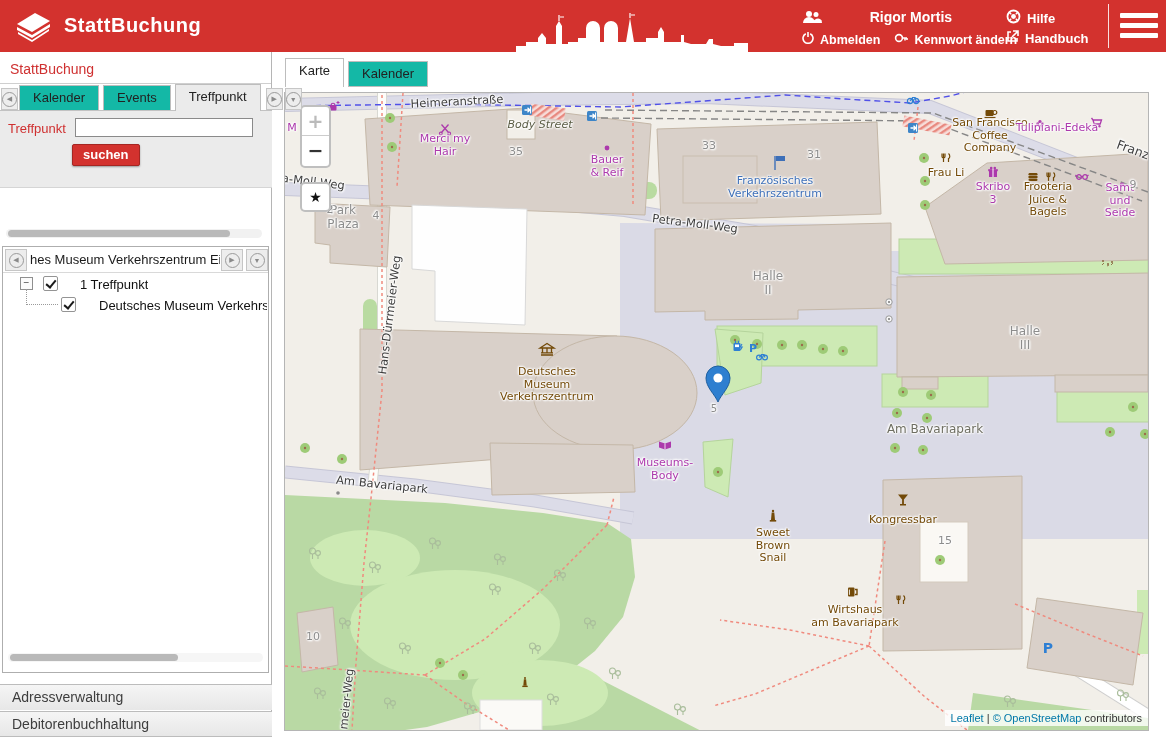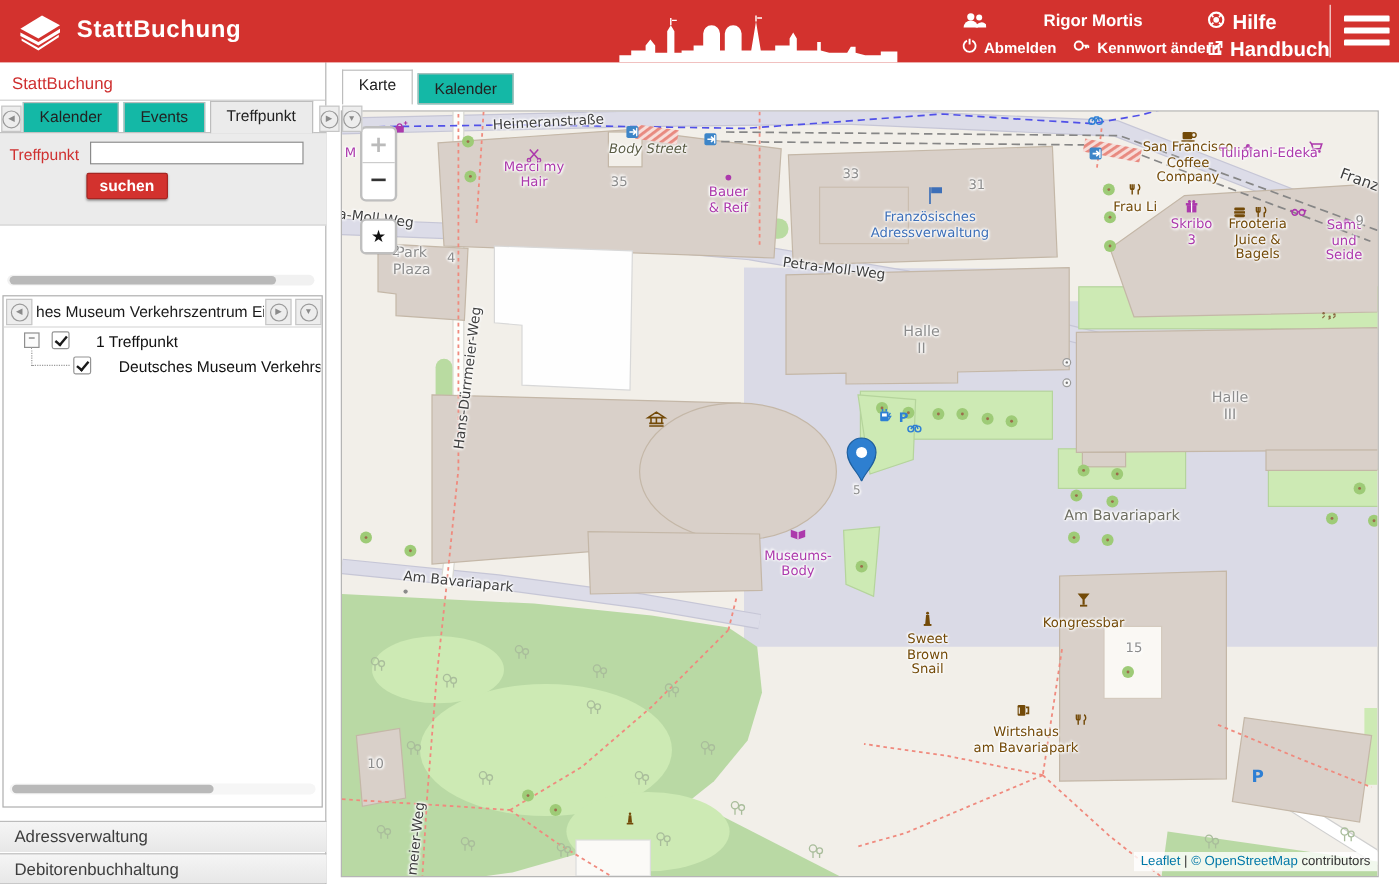--- a/index.html
+++ b/index.html
@@ -7,21 +7,21 @@
   .page { position:relative; width:1166px; height:737px; overflow:hidden; background:#fff; }
 
   
   header { position:absolute; left:0; top:0; width:1166px; height:52px; background:#d3322e; color:#fff; z-index:50; }
   .logo { position:absolute; left:12px; top:9px; }
   .app-title { position:absolute; left:64px; top:14px; font-size:20px; font-weight:bold; letter-spacing:.5px; }
   .skyline { position:absolute; left:516px; top:12px; }
   .hdr-user { position:absolute; left:802px; top:9px; font-size:13px; }
   .hdr-user .name { font-weight:bold; font-size:14px;padding-left:44px; }
   .hdr-row { display:flex; align-items:center; gap:6px; margin-top:4px; font-weight:bold; font-size:12.5px; }
-  .hdr-help { position:absolute; left:1006px; top:6px; font-size:17px; font-weight:bold;text-align:center; }
+  .hdr-help { position:absolute; left:1006px; top:6px; font-size:13px; font-weight:bold;text-align:center; }
   .hdr-help > div { display:flex; align-items:center; gap:6px; margin-top:3px; }
   .hdr-divider { position:absolute; left:1108px; top:4px; width:1px; height:44px; background:rgba(255,255,255,.85); }
   .hamburger { position:absolute; left:1120px; top:13px; width:38px; height:28px; cursor:pointer; }
   .hamburger span { display:block; height:5px; background:#fff; border-radius:1px; margin-bottom:5px; }
   .hicon { display:inline-block; vertical-align:middle; }
 
   
   aside { position:absolute; left:0; top:52px; width:272px; height:685px; background:#fff; border-right:1px solid #b5b5b5; z-index:40; }
   .sb-title { padding:9px 10px 6px; color:#cf3030; font-size:14px; border-bottom:1px solid #cfcfcf; }
   .sb-tabs { position:absolute; left:0; top:32px; width:272px; height:27px; display:flex; align-items:flex-end; }
@@ -509,24 +509,27 @@
       <span class="ml street" style="left:62px;top:606px;--r:-84deg">meier-Weg</span>
       <span class="ml street" style="left:26px;top:89px;--r:7deg">ra-Moll-Weg</span>
       <span class="ml street" style="left:856px;top:60px;--r:20deg;font-size:12.5px">Franzisk</span>
       <span class="ml area" style="left:650px;top:337px">Am Bavariapark</span>
       <span class="ml bldg" style="left:483px;top:191px">Halle
 II</span>
       <span class="ml bldg" style="left:740px;top:246px">Halle
 III</span>
       <span class="ml bldg" style="left:58px;top:125px">Park
 Plaza</span>
+      <span class="ml poi-brown" style="left:262px;top:292px">Deutsches
+Museum
+Verkehrszentrum</span>
       <span class="ml poi-purple" style="left:380px;top:377px">Museums-
 Body</span>
       <span class="ml poi-blue" style="left:490px;top:95px">Französisches
-Adressverwaltung</span>
+Verkehrszentrum</span>
       <span class="ml poi-purple" style="left:160px;top:53px">Merci my
 Hair</span>
       <span class="ml poi-olive" style="left:255px;top:32px">Body Street</span>
       <span class="ml poi-purple" style="left:322px;top:74px">Bauer
 &amp; Reif</span>
       <span class="ml poi-brown" style="left:705px;top:43px">San Francisco
 Coffee
 Company</span>
       <span class="ml poi-purple" style="left:772px;top:35px">Tulipiani-Edeka</span>
       <span class="ml poi-brown" style="left:661px;top:80px">Frau Li</span>

